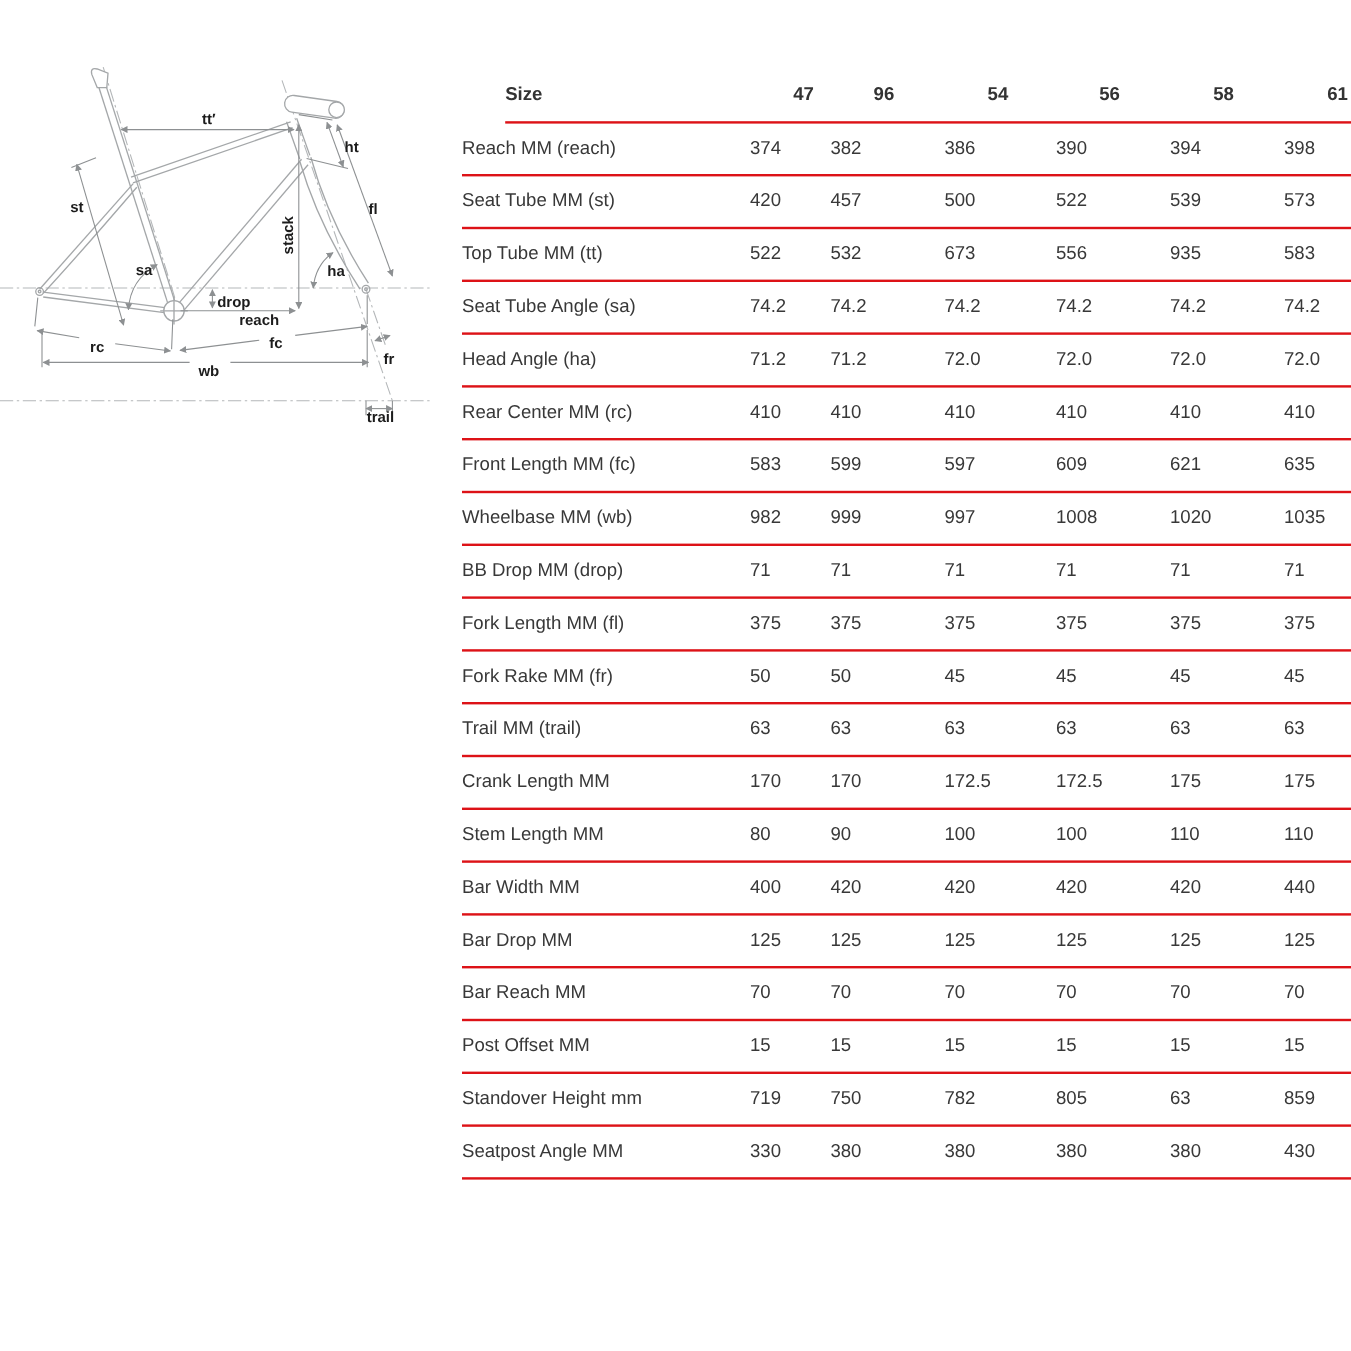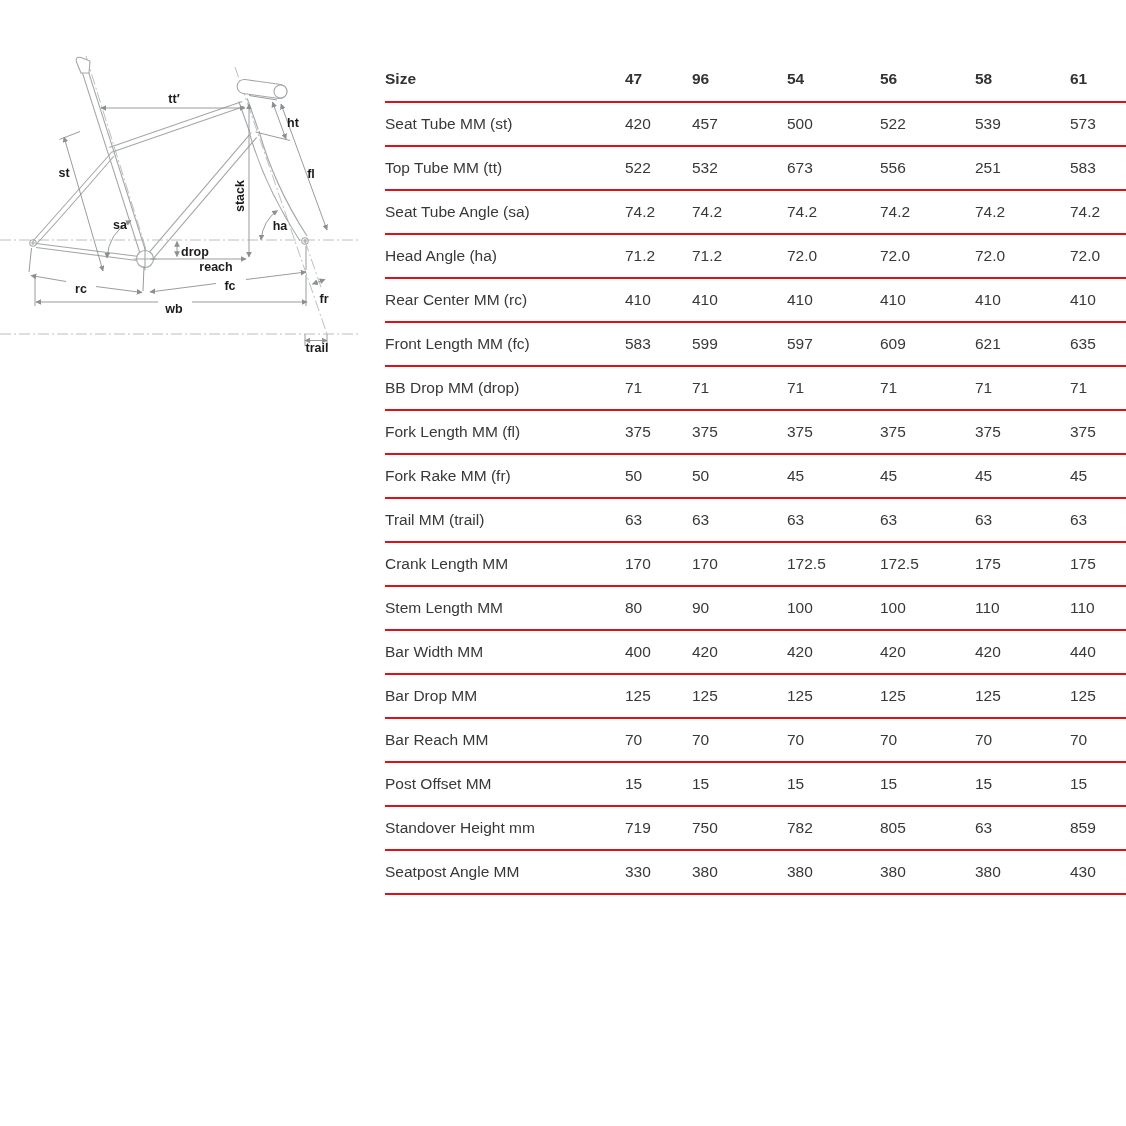--- a/index.html
+++ b/index.html
@@ -13,21 +13,21 @@
   .framefill{stroke:#a4a7a9;stroke-width:1.1;fill:#ffffff;}
   .dash{stroke:#b4b7b9;stroke-width:0.9;fill:none;stroke-dasharray:11 3 2 3;}
   .dim{stroke:#8d9092;stroke-width:0.9;fill:none;}
   .dlabel{font:bold 12.5px "Liberation Sans",sans-serif;fill:#1c1c1c;}
   
   .geo-table{position:absolute;left:385px;top:57px;width:741px;font-size:15.5px;}
   .trow{
     display:grid;grid-template-columns:240px 67px 95px 93px 95px 95px auto;
     align-items:center;height:42px;border-bottom:2.5px solid #dd1217;
   }
-  .trow.thead{height:44px;font-weight:bold;color:#333333;}
+  .trow.thead{height:44px;font-weight:bold;color:#333333;margin-left:36px;}
   .cell{white-space:nowrap;}
 </style>
 </head>
 <body>
 
 <svg class="diagram" width="380" height="335" viewBox="0 30 380 335" xmlns="http://www.w3.org/2000/svg">
   <defs>
     <marker id="arr" viewBox="0 0 10 10" refX="9" refY="5" markerWidth="6.5" markerHeight="6.5" orient="auto-start-reverse">
       <path d="M0,0 L10,5 L0,10 z" fill="#8d9092"></path>
     </marker>
@@ -116,35 +116,44 @@
     <div class="cell">Size</div>
     <div class="cell">47</div>
     <div class="cell">96</div>
     <div class="cell">54</div>
     <div class="cell">56</div>
     <div class="cell">58</div>
     <div class="cell">61</div>
   </div>
   <div>
       <div class="trow">
+        <div class="cell">Reach MM (reach)</div>
+        <div class="cell">374</div>
+        <div class="cell">382</div>
+        <div class="cell">386</div>
+        <div class="cell">390</div>
+        <div class="cell">394</div>
+        <div class="cell">398</div>
+      </div>
+      <div class="trow">
         <div class="cell">Seat Tube MM (st)</div>
         <div class="cell">420</div>
         <div class="cell">457</div>
         <div class="cell">500</div>
         <div class="cell">522</div>
         <div class="cell">539</div>
         <div class="cell">573</div>
       </div>
       <div class="trow">
         <div class="cell">Top Tube MM (tt)</div>
         <div class="cell">522</div>
         <div class="cell">532</div>
         <div class="cell">673</div>
         <div class="cell">556</div>
-        <div class="cell">251</div>
+        <div class="cell">935</div>
         <div class="cell">583</div>
       </div>
       <div class="trow">
         <div class="cell">Seat Tube Angle (sa)</div>
         <div class="cell">74.2</div>
         <div class="cell">74.2</div>
         <div class="cell">74.2</div>
         <div class="cell">74.2</div>
         <div class="cell">74.2</div>
         <div class="cell">74.2</div>
@@ -170,20 +179,29 @@
       <div class="trow">
         <div class="cell">Front Length MM (fc)</div>
         <div class="cell">583</div>
         <div class="cell">599</div>
         <div class="cell">597</div>
         <div class="cell">609</div>
         <div class="cell">621</div>
         <div class="cell">635</div>
       </div>
       <div class="trow">
+        <div class="cell">Wheelbase MM (wb)</div>
+        <div class="cell">982</div>
+        <div class="cell">999</div>
+        <div class="cell">997</div>
+        <div class="cell">1008</div>
+        <div class="cell">1020</div>
+        <div class="cell">1035</div>
+      </div>
+      <div class="trow">
         <div class="cell">BB Drop MM (drop)</div>
         <div class="cell">71</div>
         <div class="cell">71</div>
         <div class="cell">71</div>
         <div class="cell">71</div>
         <div class="cell">71</div>
         <div class="cell">71</div>
       </div>
       <div class="trow">
         <div class="cell">Fork Length MM (fl)</div>

